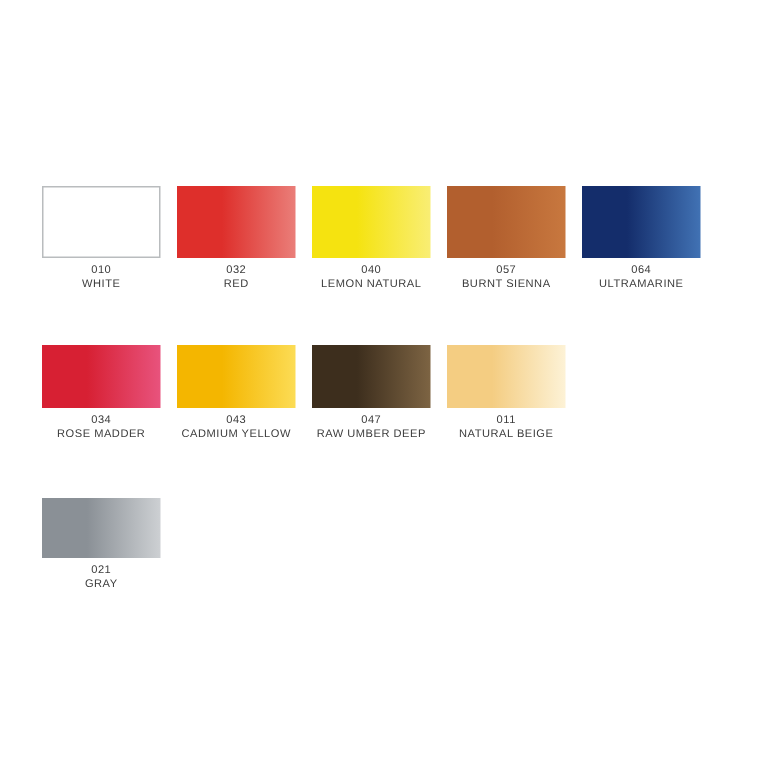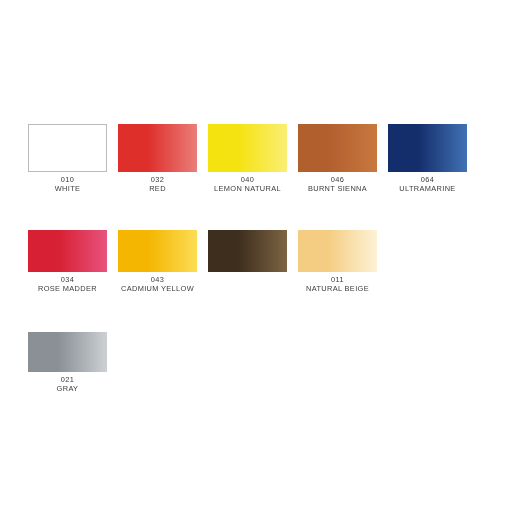--- a/index.html
+++ b/index.html
@@ -83,21 +83,21 @@
       <div class="swatch-cell">
         <div class="swatch-chip" style="background: linear-gradient(to right, rgb(245, 227, 16) 0%, rgb(245, 227, 16) 38%, rgb(249, 238, 116) 100%);"></div>
         <div class="swatch-caption">
           <span class="swatch-code">040</span>
           <span class="swatch-name">LEMON NATURAL</span>
         </div>
       </div>
       <div class="swatch-cell">
         <div class="swatch-chip" style="background: linear-gradient(to right, rgb(178, 95, 46) 0%, rgb(178, 95, 46) 38%, rgb(200, 120, 63) 100%);"></div>
         <div class="swatch-caption">
-          <span class="swatch-code">046</span>
+          <span class="swatch-code">057</span>
           <span class="swatch-name">BURNT SIENNA</span>
         </div>
       </div>
       <div class="swatch-cell">
         <div class="swatch-chip" style="background: linear-gradient(to right, rgb(20, 45, 107) 0%, rgb(20, 45, 107) 38%, rgb(65, 114, 180) 100%);"></div>
         <div class="swatch-caption">
           <span class="swatch-code">064</span>
           <span class="swatch-name">ULTRAMARINE</span>
         </div>
       </div>
@@ -112,20 +112,24 @@
       </div>
       <div class="swatch-cell">
         <div class="swatch-chip" style="background: linear-gradient(to right, rgb(244, 182, 0) 0%, rgb(244, 182, 0) 38%, rgb(252, 220, 85) 100%);"></div>
         <div class="swatch-caption">
           <span class="swatch-code">043</span>
           <span class="swatch-name">CADMIUM YELLOW</span>
         </div>
       </div>
       <div class="swatch-cell">
         <div class="swatch-chip" style="background: linear-gradient(to right, rgb(61, 46, 29) 0%, rgb(61, 46, 29) 38%, rgb(125, 100, 67) 100%);"></div>
+        <div class="swatch-caption">
+          <span class="swatch-code">047</span>
+          <span class="swatch-name">RAW UMBER DEEP</span>
+        </div>
       </div>
       <div class="swatch-cell">
         <div class="swatch-chip" style="background: linear-gradient(to right, rgb(244, 205, 130) 0%, rgb(244, 205, 130) 38%, rgb(253, 242, 214) 100%);"></div>
         <div class="swatch-caption">
           <span class="swatch-code">011</span>
           <span class="swatch-name">NATURAL BEIGE</span>
         </div>
       </div>
     </div>
   <div class="swatch-row row-3">

